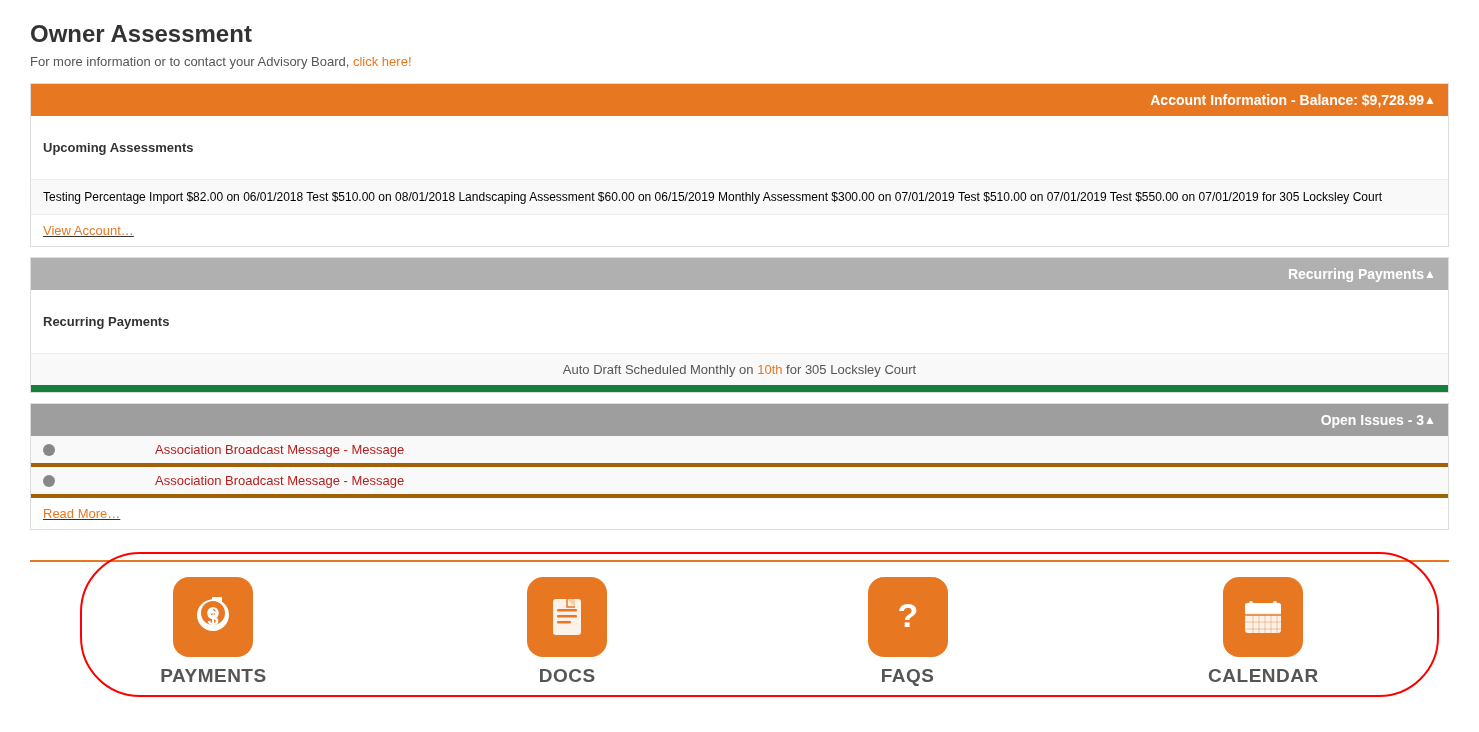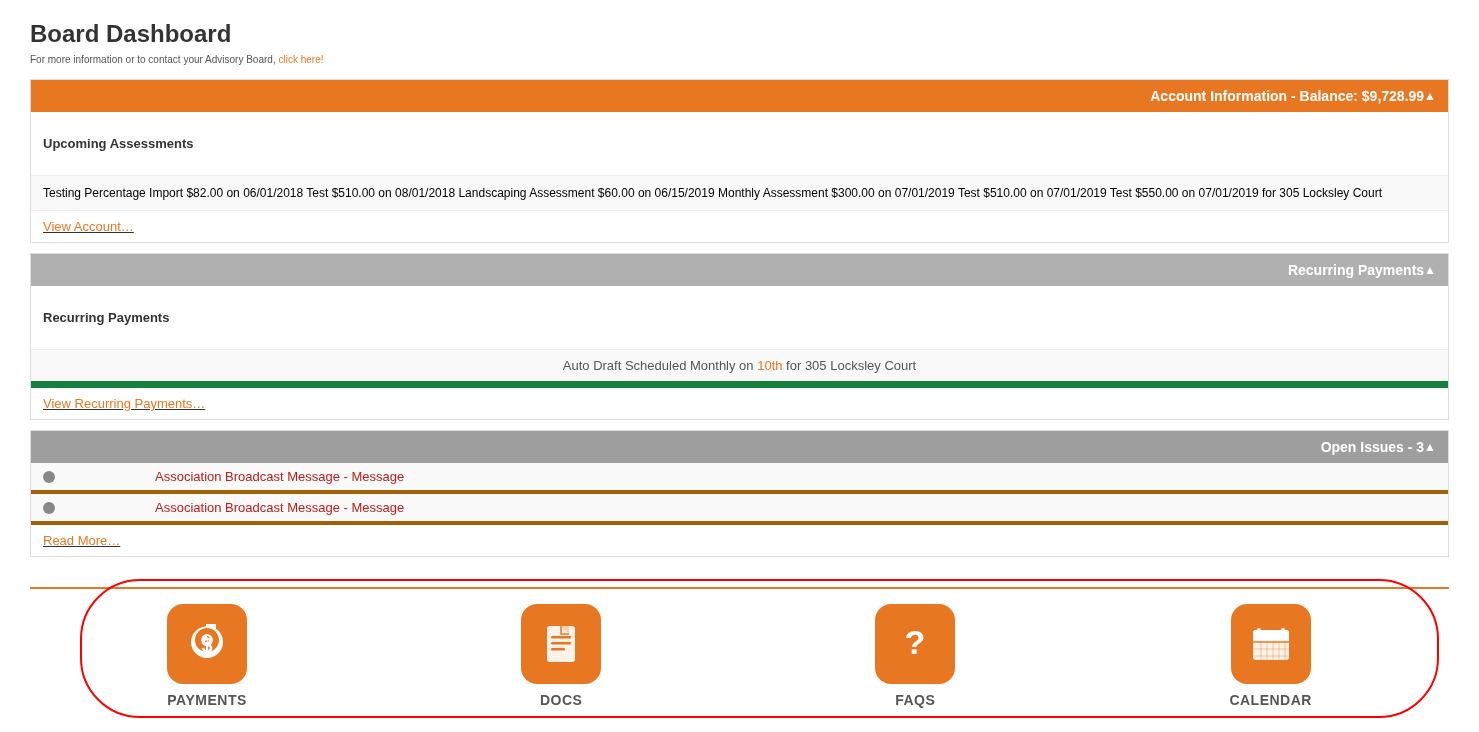--- a/index.html
+++ b/index.html
@@ -12,21 +12,21 @@
     }
 
     h1 {
       font-size: 24px;
       font-weight: bold;
       color: #333;
       margin-bottom: 6px;
     }
 
     .subtitle {
-      font-size: 10px;
+      font-size: 13px;
       color: #555;
       margin-bottom: 14px;
     }
 
     .subtitle a {
       color: #e87722;
       text-decoration: none;
     }
 
     
@@ -160,42 +160,42 @@
       margin-bottom: 8px;
     }
 
     .nav-icon-box svg {
       width: 48px;
       height: 48px;
       fill: #fff;
     }
 
     .nav-label {
-      font-size: 14px;
+      font-size: 19px;
       font-weight: bold;
       color: #555;
       letter-spacing: 0.5px;
     }
 
     
     .oval-highlight {
       position: absolute;
       top: -10px;
       left: 50px;
       right: 10px;
       bottom: -10px;
       border: 2.5px solid red;
       border-radius: 60px;
       pointer-events: none;
     }
   </style>
 </head>
 <body>
 
-<h1>Board Dashboard</h1>
+<h1>Owner Assessment</h1>
 <p class="subtitle">
   <span>For more information or to contact your Advisory Board,</span>
   <a href="#">click here!</a>
 </p>
 
 <div class="section">
   <div class="section-header orange">
     <span>Account Information - Balance: $9,728.99</span>
     <span class="arrow">▲</span>
   </div>
@@ -210,23 +210,20 @@
 
 <div class="section">
   <div class="section-header gray">
     <span>Recurring Payments</span>
     <span class="arrow">▲</span>
   </div>
   <div class="section-body">
     <div class="section-subheader">Recurring Payments</div>
     <div class="recurring-row">
       Auto Draft Scheduled Monthly on <a href="#" style="color:#e87722;">10th</a> for 305 Locksley Court
-    </div>
-    <div class="section-link">
-      <a href="#">View Recurring Payments…</a>
     </div>
   </div>
 </div>
 
 <div class="section">
   <div class="section-header dark-gray">
     <span>Open Issues - 3</span>
     <span class="arrow">▲</span>
   </div>
   <div class="section-body">

